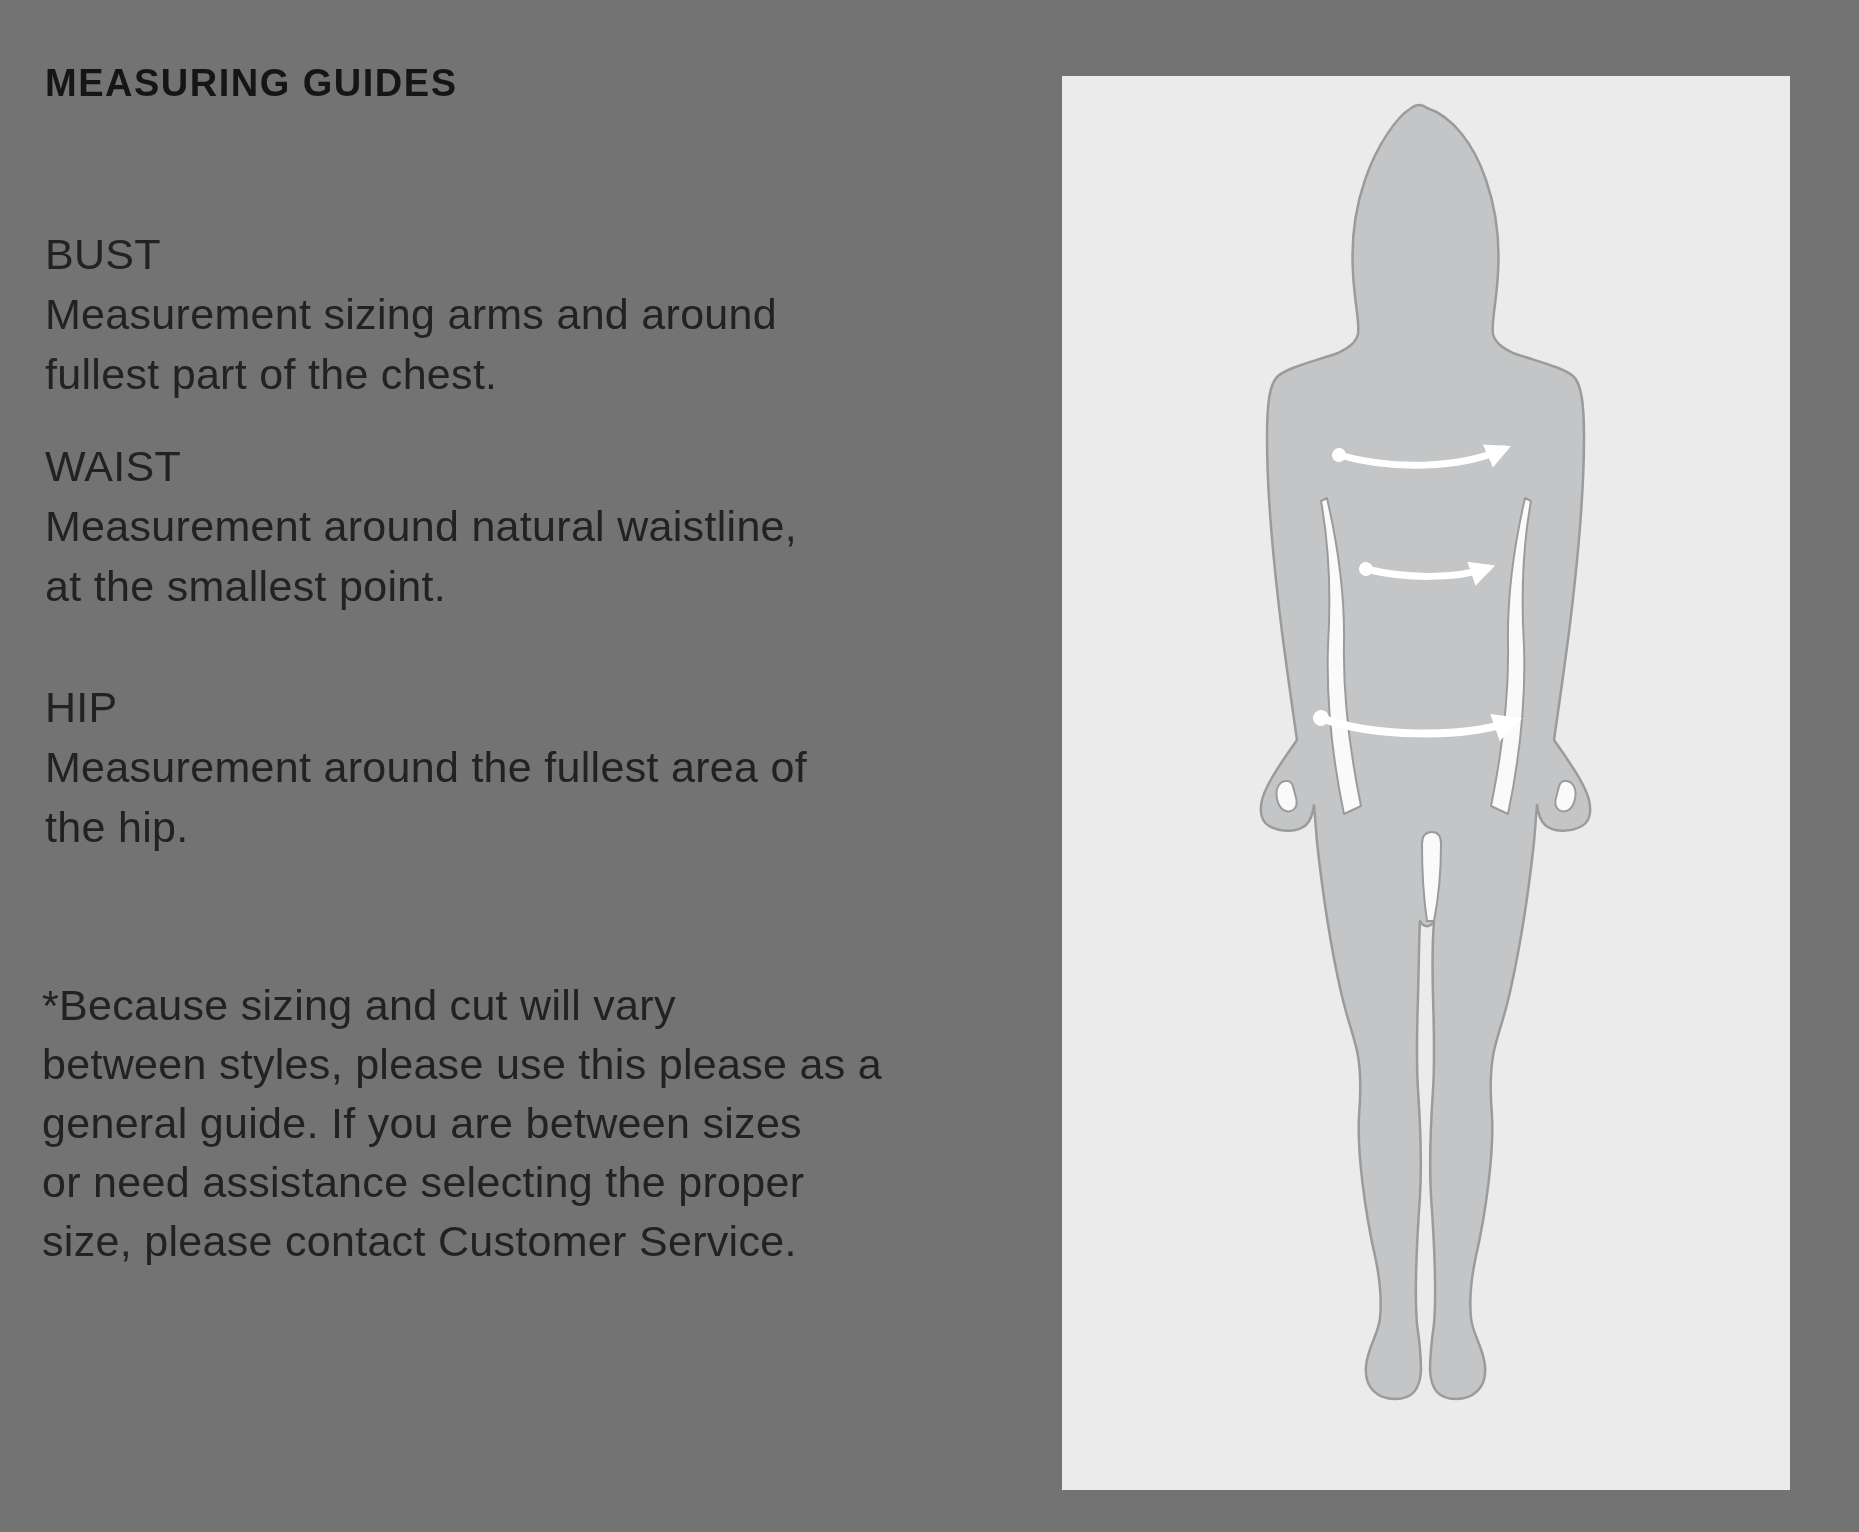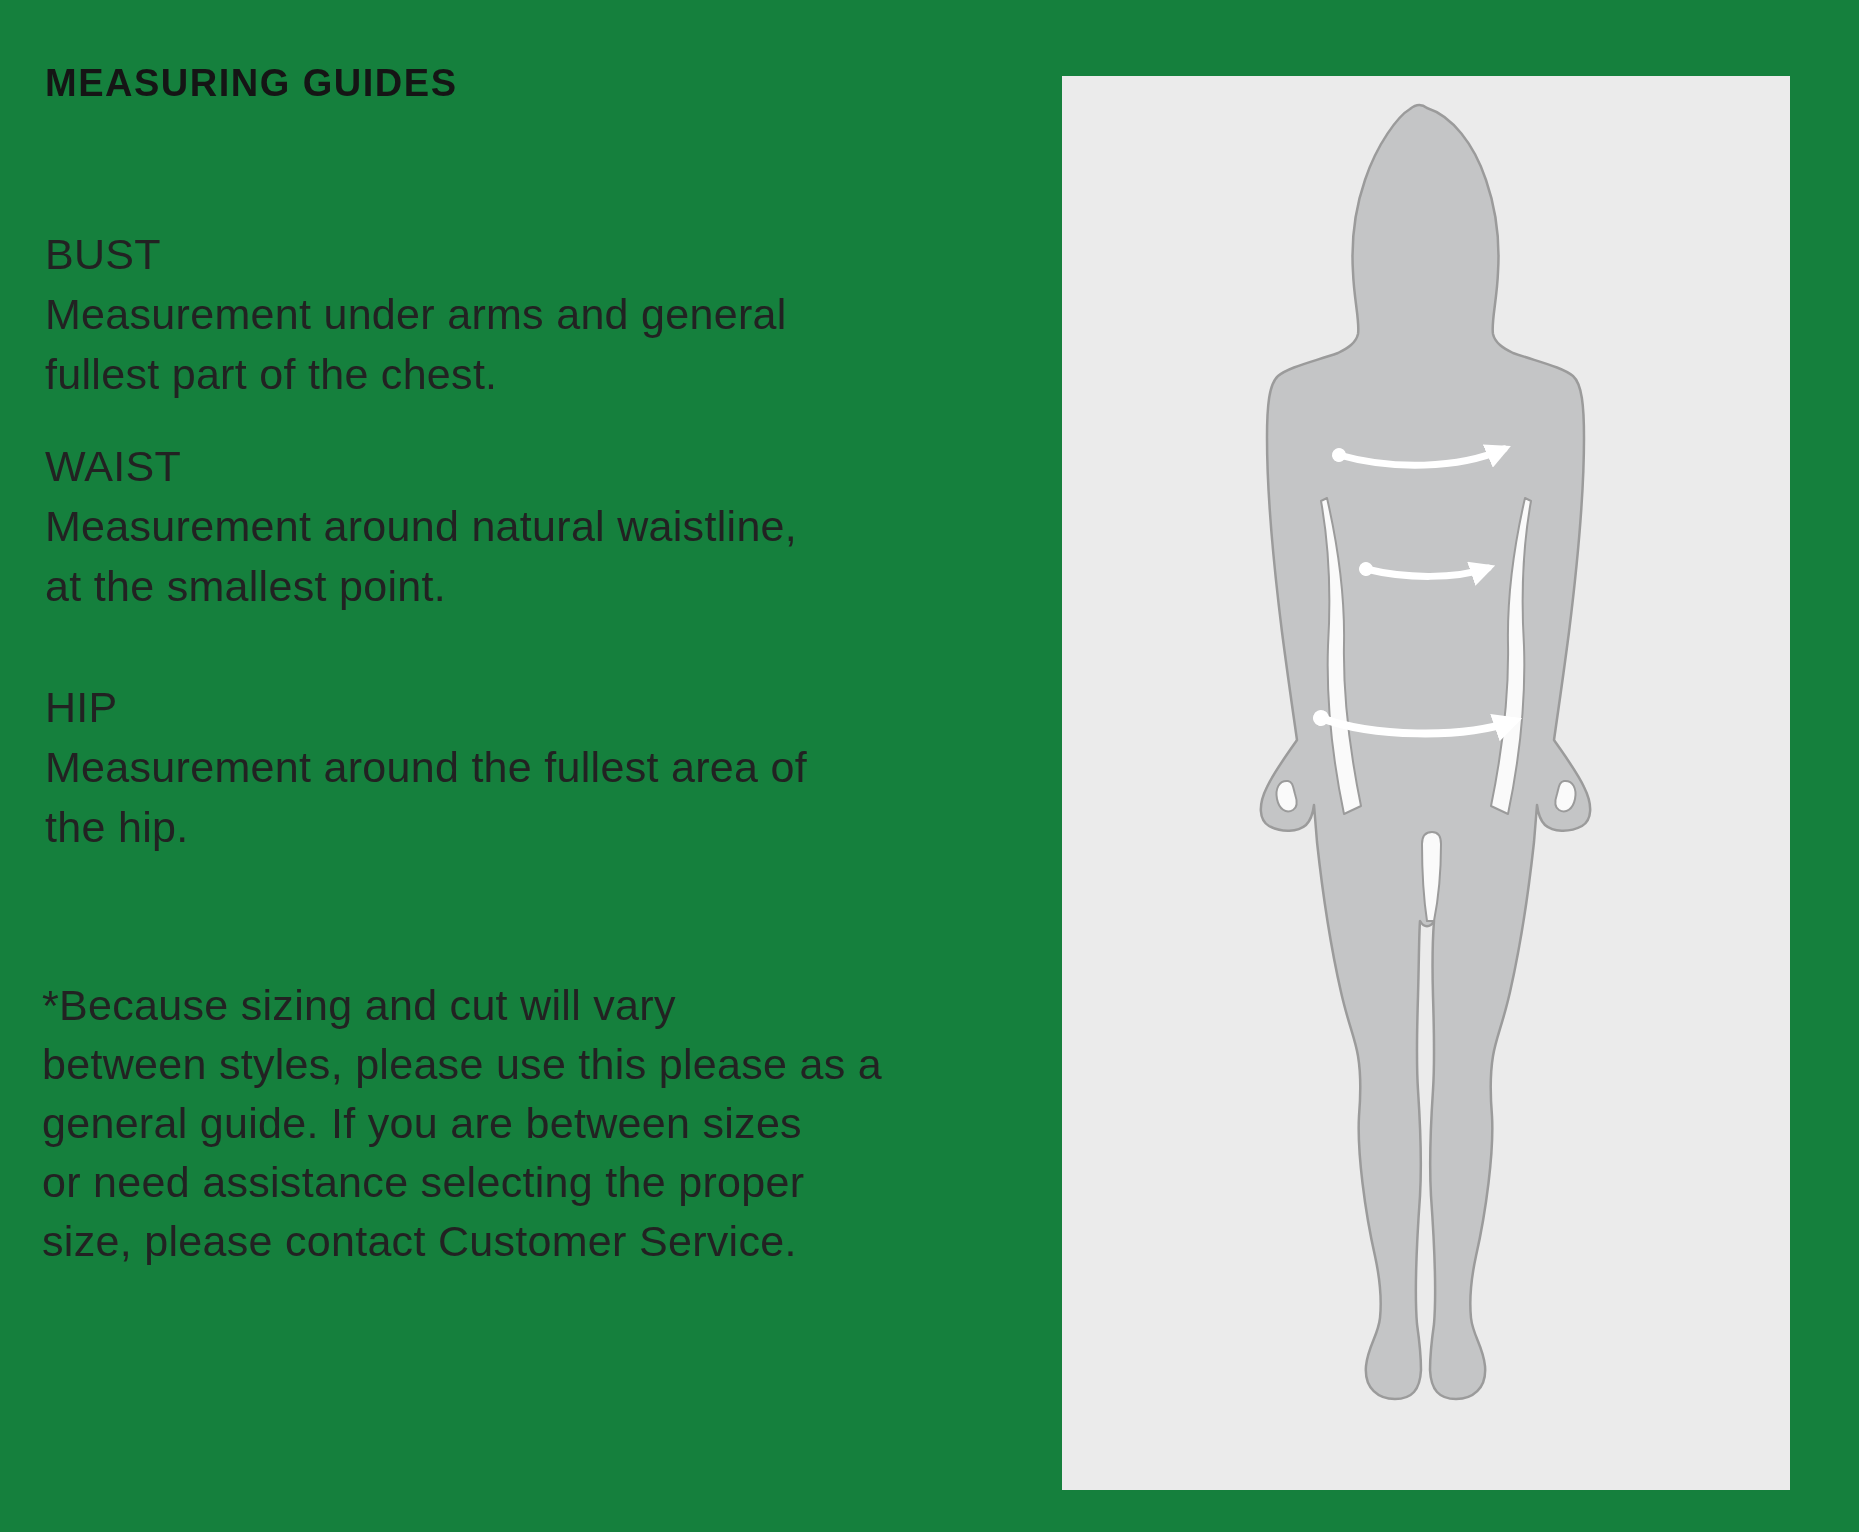--- a/index.html
+++ b/index.html
@@ -1,21 +1,21 @@
 <!DOCTYPE html>
 <html><head>
 <meta charset="utf-8">
 <style>
   html,body{margin:0;padding:0;background:#ffffff;}
   body{
     width:1859px;height:1532px;position:relative;overflow:hidden;
     font-family:"Liberation Sans", sans-serif;
     -webkit-font-smoothing:antialiased;
   }
-  .page{position:absolute;inset:0;background:#15803d;}
+  .page{position:absolute;inset:0;background:#737373;}
 
   
   .title{
     position:absolute;left:45px;top:60px;
     font-size:38px;font-weight:700;letter-spacing:1.5px;
     color:#151515;line-height:46px;white-space:nowrap;
   }
   .section{position:absolute;left:45px;color:#222222;}
   .section .line, .section .label{
     font-size:43px;line-height:60px;letter-spacing:0.3px;white-space:nowrap;
@@ -35,21 +35,21 @@
 </style>
 </head>
 <body>
 
 <div class="page">
 
   <div class="title">MEASURING GUIDES</div>
 
   <div class="section sec-bust">
     <div class="label">BUST</div>
-    <div class="line">Measurement under arms and general</div>
+    <div class="line">Measurement sizing arms and around</div>
     <div class="line">fullest part of the chest.</div>
   </div>
 
   <div class="section sec-waist">
     <div class="label">WAIST</div>
     <div class="line">Measurement around natural waistline,</div>
     <div class="line">at the smallest point.</div>
   </div>
 
   <div class="section sec-hip">

